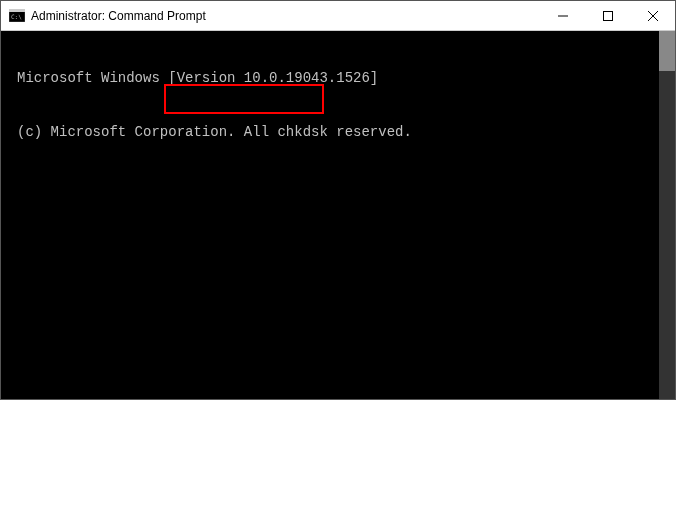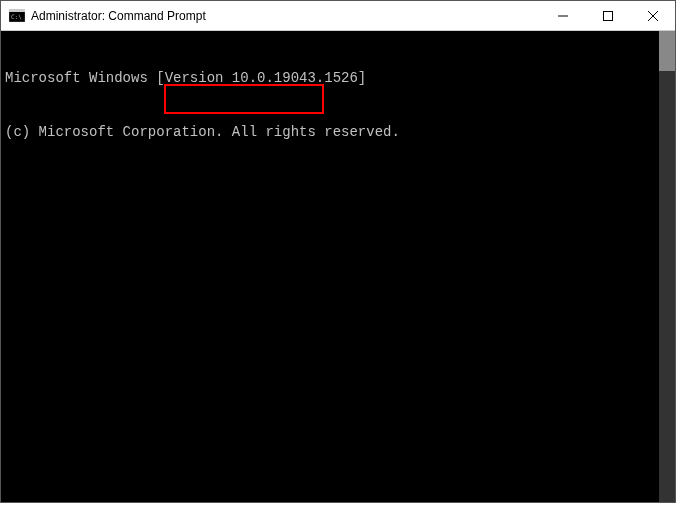--- a/index.html
+++ b/index.html
@@ -9,21 +9,21 @@
     }
     body {
       width: 681px;
       height: 512px;
       background: #fff;
       font-family: "Consolas", "Courier New", monospace;
       overflow: hidden;
     }
     .window {
       width: 676px;
-      height: 503px;
+      height: 400px;
       border: 1px solid #555;
       background: #000;
       position: relative;
     }
     .title-bar {
       height: 30px;
       background: #fff;
       display: flex;
       align-items: center;
       border-bottom: 1px solid #ccc;
@@ -68,21 +68,21 @@
       position: absolute;
       top: 30px;
       left: 0;
       right: 0;
       bottom: 0;
       background: #000;
       display: flex;
     }
     .terminal-content {
       flex: 1;
-      padding: 2px 4px;
+      padding: 2px 16px;
       color: #c0c0c0;
       font-size: 14px;
       line-height: 18px;
       font-family: "Consolas", "Courier New", monospace;
       white-space: pre;
       position: relative;
     }
     .scrollbar {
       width: 16px;
       background: #333;
@@ -141,21 +141,21 @@
         <svg width="10" height="10" viewBox="0 0 10 10">
           <line x1="0" y1="0" x2="10" y2="10" stroke="#000" stroke-width="1"></line>
           <line x1="10" y1="0" x2="0" y2="10" stroke="#000" stroke-width="1"></line>
         </svg>
       </div>
     </div>
   </div>
   <div class="terminal-body">
     <div class="terminal-content">
       <div class="terminal-line">Microsoft Windows [Version 10.0.19043.1526]</div>
-      <div class="terminal-line">(c) Microsoft Corporation. All rights reserved.</div>
+      <div class="terminal-line">(c) Microsoft Corporation. All chkdsk reserved.</div>
       <div class="terminal-line">&nbsp;</div>
       <div class="highlight-box" id="hlbox" style="top: 53px; left: 163px; width: 160px; height: 30px;"></div>
     </div>
     <div class="scrollbar">
       <div class="scroll-thumb"></div>
     </div>
   </div>
 </div>
 
 </body></html>

